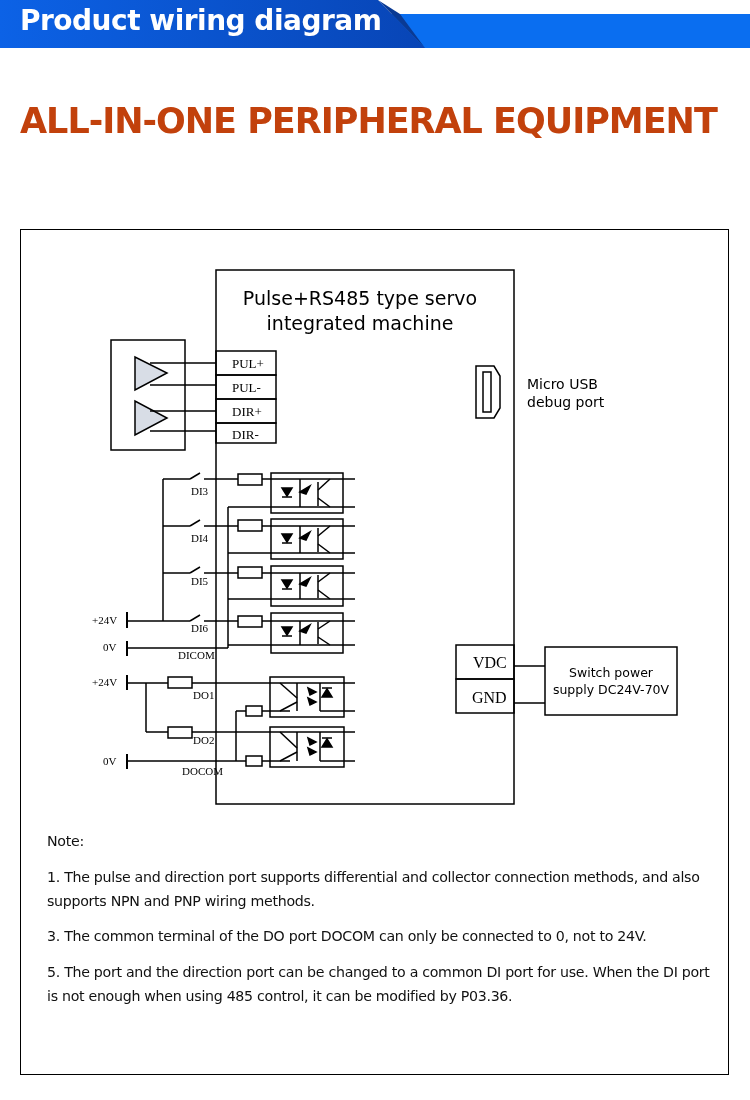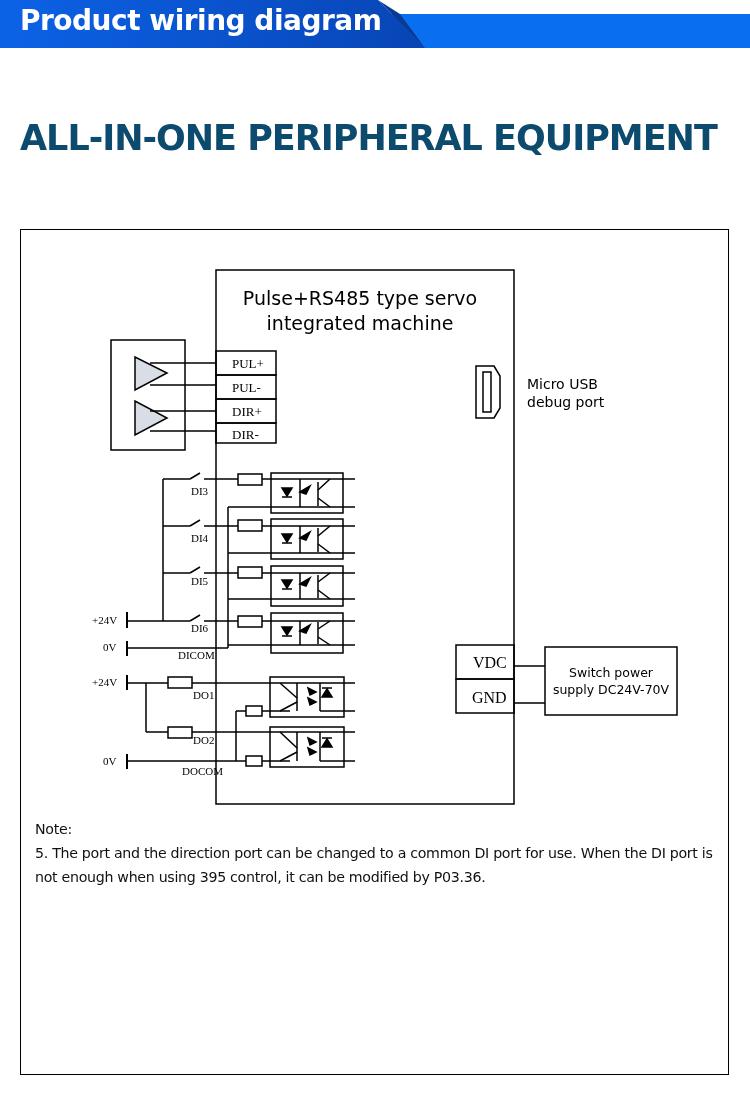--- a/index.html
+++ b/index.html
@@ -1,26 +1,26 @@
 <!DOCTYPE html>
 <html><head>
 <meta charset="utf-8">
 <style>
   html, body { margin: 0; padding: 0; background: #ffffff; }
   body { width: 750px; height: 1100px; position: relative; overflow: hidden; font-family: "Liberation Sans", sans-serif; }
   .banner { position: absolute; left: 0; top: 0; width: 750px; height: 48px; }
   .banner svg { position: absolute; left: 0; top: 0; }
   .banner-title { position: absolute; left: 20px; top: 4px; font-family: "DejaVu Sans", sans-serif; font-weight: bold; font-size: 28px; color: #ffffff; letter-spacing: -0.5px; white-space: nowrap; }
-  .main-title { position: absolute; left: 20px; top: 116px; width: 700px; font-family: "DejaVu Sans", sans-serif; font-weight: bold; font-size: 35px; line-height: 44px; color: #0c4a6e; letter-spacing: -1px; }
+  .main-title { position: absolute; left: 20px; top: 99px; width: 700px; font-family: "DejaVu Sans", sans-serif; font-weight: bold; font-size: 35px; line-height: 44px; color: #c2410c; letter-spacing: -1px; }
   .frame { position: absolute; left: 20px; top: 229px; width: 709px; height: 846px; border: 1.5px solid #000; box-sizing: border-box; }
   .diagram { position: absolute; left: 0; top: 0; }
   .diagram text { font-family: "Liberation Serif", serif; fill: #000; }
   .diagram .sans { font-family: "DejaVu Sans", sans-serif; }
   .notes { position: absolute; left: 35px; top: 818px; width: 690px; font-family: "DejaVu Sans", sans-serif; font-size: 14.2px; line-height: 23.8px; color: #111; letter-spacing: -0.3px; }
-  .notes p { margin: 0; }
+  .notes p { margin: 12px; }
 </style>
 </head>
 <body>
 
 <div class="banner">
   <svg width="750" height="48">
     <defs>
       <linearGradient id="bg1" x1="0" x2="1" y1="0" y2="0">
         <stop offset="0" stop-color="#0c62e6"></stop>
         <stop offset="1" stop-color="#0845b6"></stop>
@@ -218,14 +218,16 @@
   <text x="472" y="703" font-size="16" stroke="none">GND</text>
   <line x1="514" y1="666" x2="545" y2="666"></line>
   <line x1="514" y1="703" x2="545" y2="703"></line>
   <rect x="545" y="647" width="132" height="68"></rect>
   <text class="sans" x="611" y="677" font-size="12.5" text-anchor="middle" stroke="none">Switch power</text>
   <text class="sans" x="611" y="694" font-size="12.5" text-anchor="middle" stroke="none">supply DC24V-70V</text>
 </svg>
 
 <div class="notes">
   <p>Note:</p>
-  <p>5. The port and the direction port can be changed to a common DI port for use. When the DI port is not enough when using 395 control, it can be modified by P03.36.</p>
+  <p>1. The pulse and direction port supports differential and collector connection methods, and also supports NPN and PNP wiring methods.</p>
+  <p>3. The common terminal of the DO port DOCOM can only be connected to 0, not to 24V.</p>
+  <p>5. The port and the direction port can be changed to a common DI port for use. When the DI port is not enough when using 485 control, it can be modified by P03.36.</p>
 </div>
 
 </body></html>

